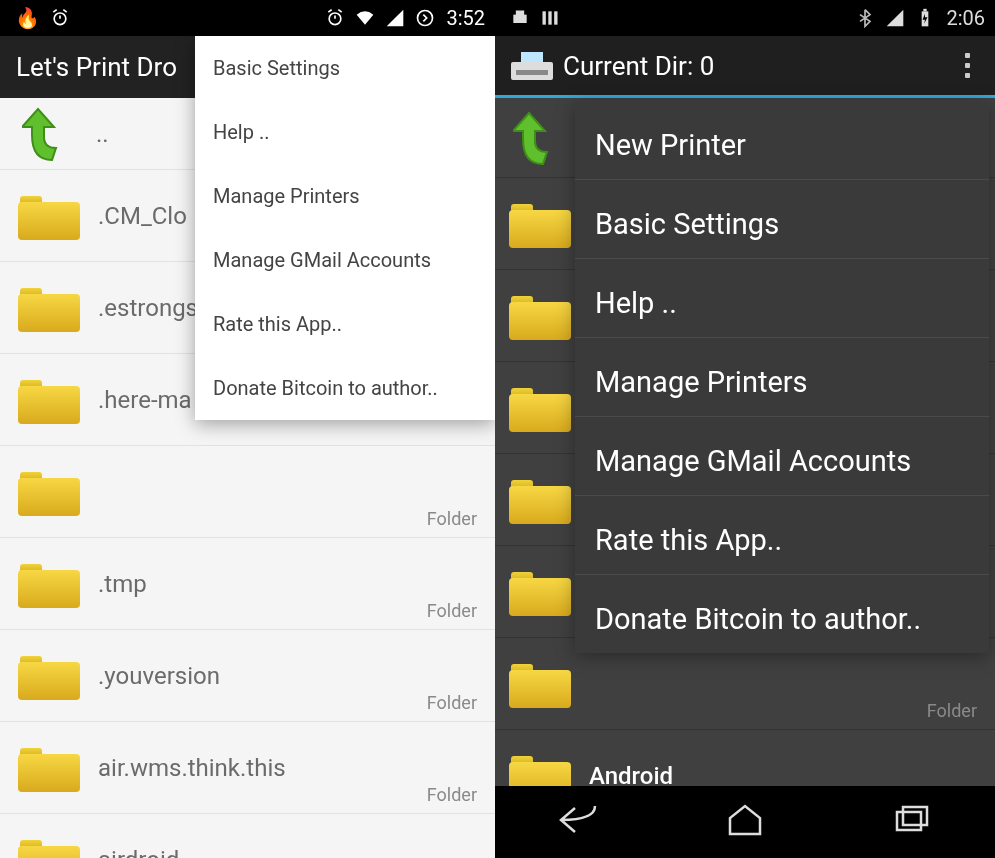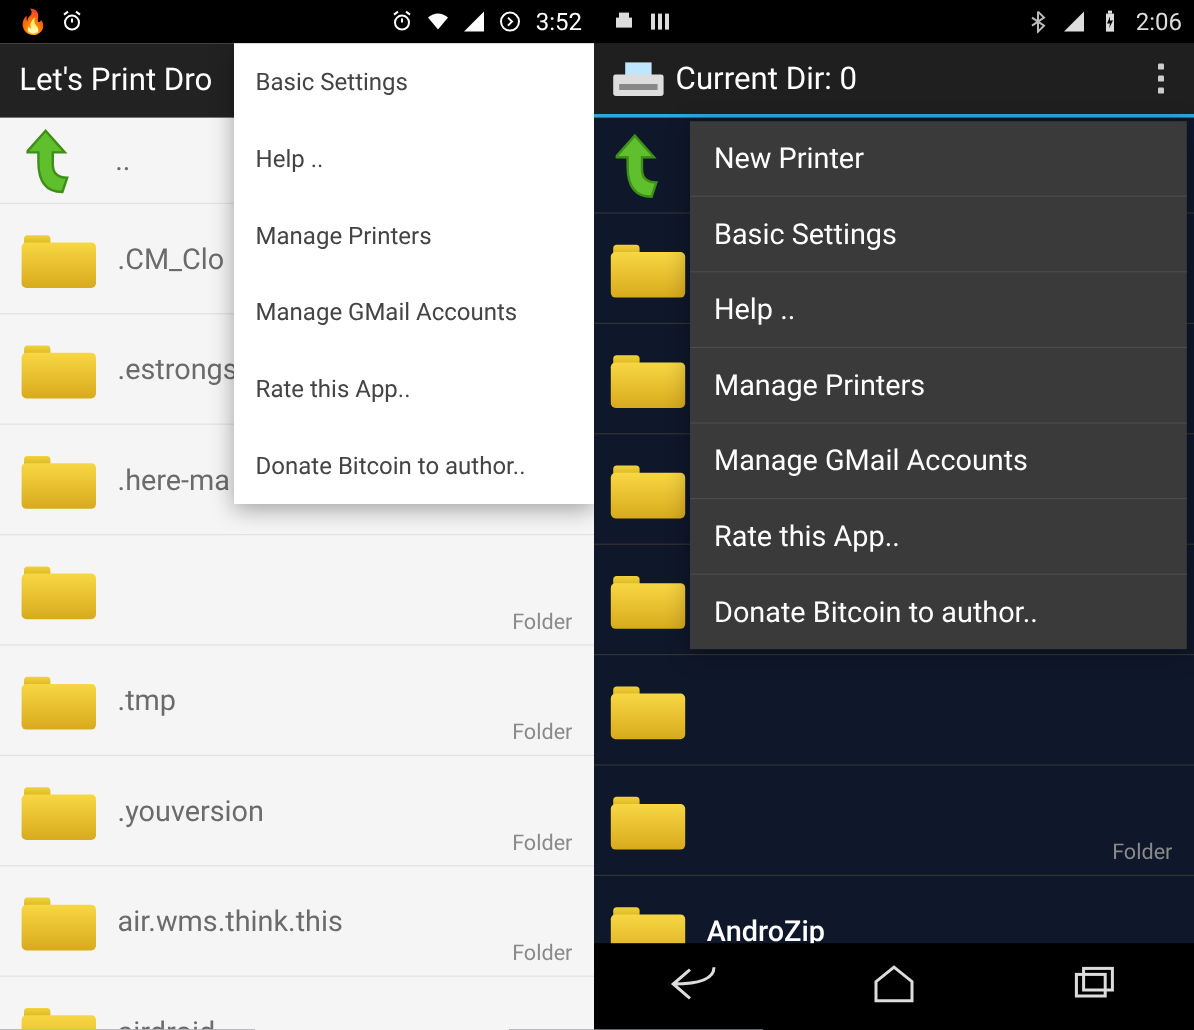--- a/index.html
+++ b/index.html
@@ -10,21 +10,21 @@
     font-family: "Roboto", "Helvetica Neue", Arial, sans-serif;
     background: #fff;
     overflow: hidden;
   }
   .phone {
     position: relative;
     height: 858px;
     overflow: hidden;
   }
   .phone.left { width: 495px; background: #f5f5f5; color: #555; }
-  .phone.right { width: 500px; background: #0f172a; color: #eee; }
+  .phone.right { width: 500px; background: #404040; color: #eee; }
 
   
   .statusbar {
     height: 36px;
     display: flex;
     align-items: center;
     padding: 0 10px;
     font-size: 20px;
   }
   .statusbar .spacer { flex: 1; }
@@ -106,21 +106,21 @@
     padding: 20px 18px;
     font-size: 20px;
     white-space: nowrap;
   }
   .phone.left .menu .item { color: #444; }
 
   .phone.right .menu {
     top: 101px; left: 80px; right: 6px; background: #3a3a3a;
   }
   .phone.right .menu .item {
-    color: #fff; font-size: 24px; padding: 17px 20px; border-bottom: 1px solid #4b4b4b;
+    color: #fff; font-size: 29px; padding: 17px 20px; border-bottom: 1px solid #4b4b4b; margin-top: 10px;
   }
   .phone.right .menu .item:last-child { border-bottom: none; }
 
   
   .navbar {
     position: absolute;
     bottom: 0; left: 0; right: 0;
     height: 72px;
     background: #000;
     display: flex;
@@ -321,20 +321,25 @@
           <span class="folder-icon"></span>
           <span class="name"></span>
         </div>
         <div class="row">
           <span class="folder-icon"></span>
           <span class="name"></span>
         </div>
         <div class="row">
           <span class="folder-icon"></span>
           <span class="name"></span>
+          <span class="kind">Folder</span>
+        </div>
+        <div class="row">
+          <span class="folder-icon"></span>
+          <span class="name">Android</span>
           <span class="kind">Folder</span>
         </div>
         <div class="row">
           <span class="folder-icon"></span>
           <span class="name">AndroZip</span>
         </div>
       </div>
   </div>
 
   <div class="menu">

